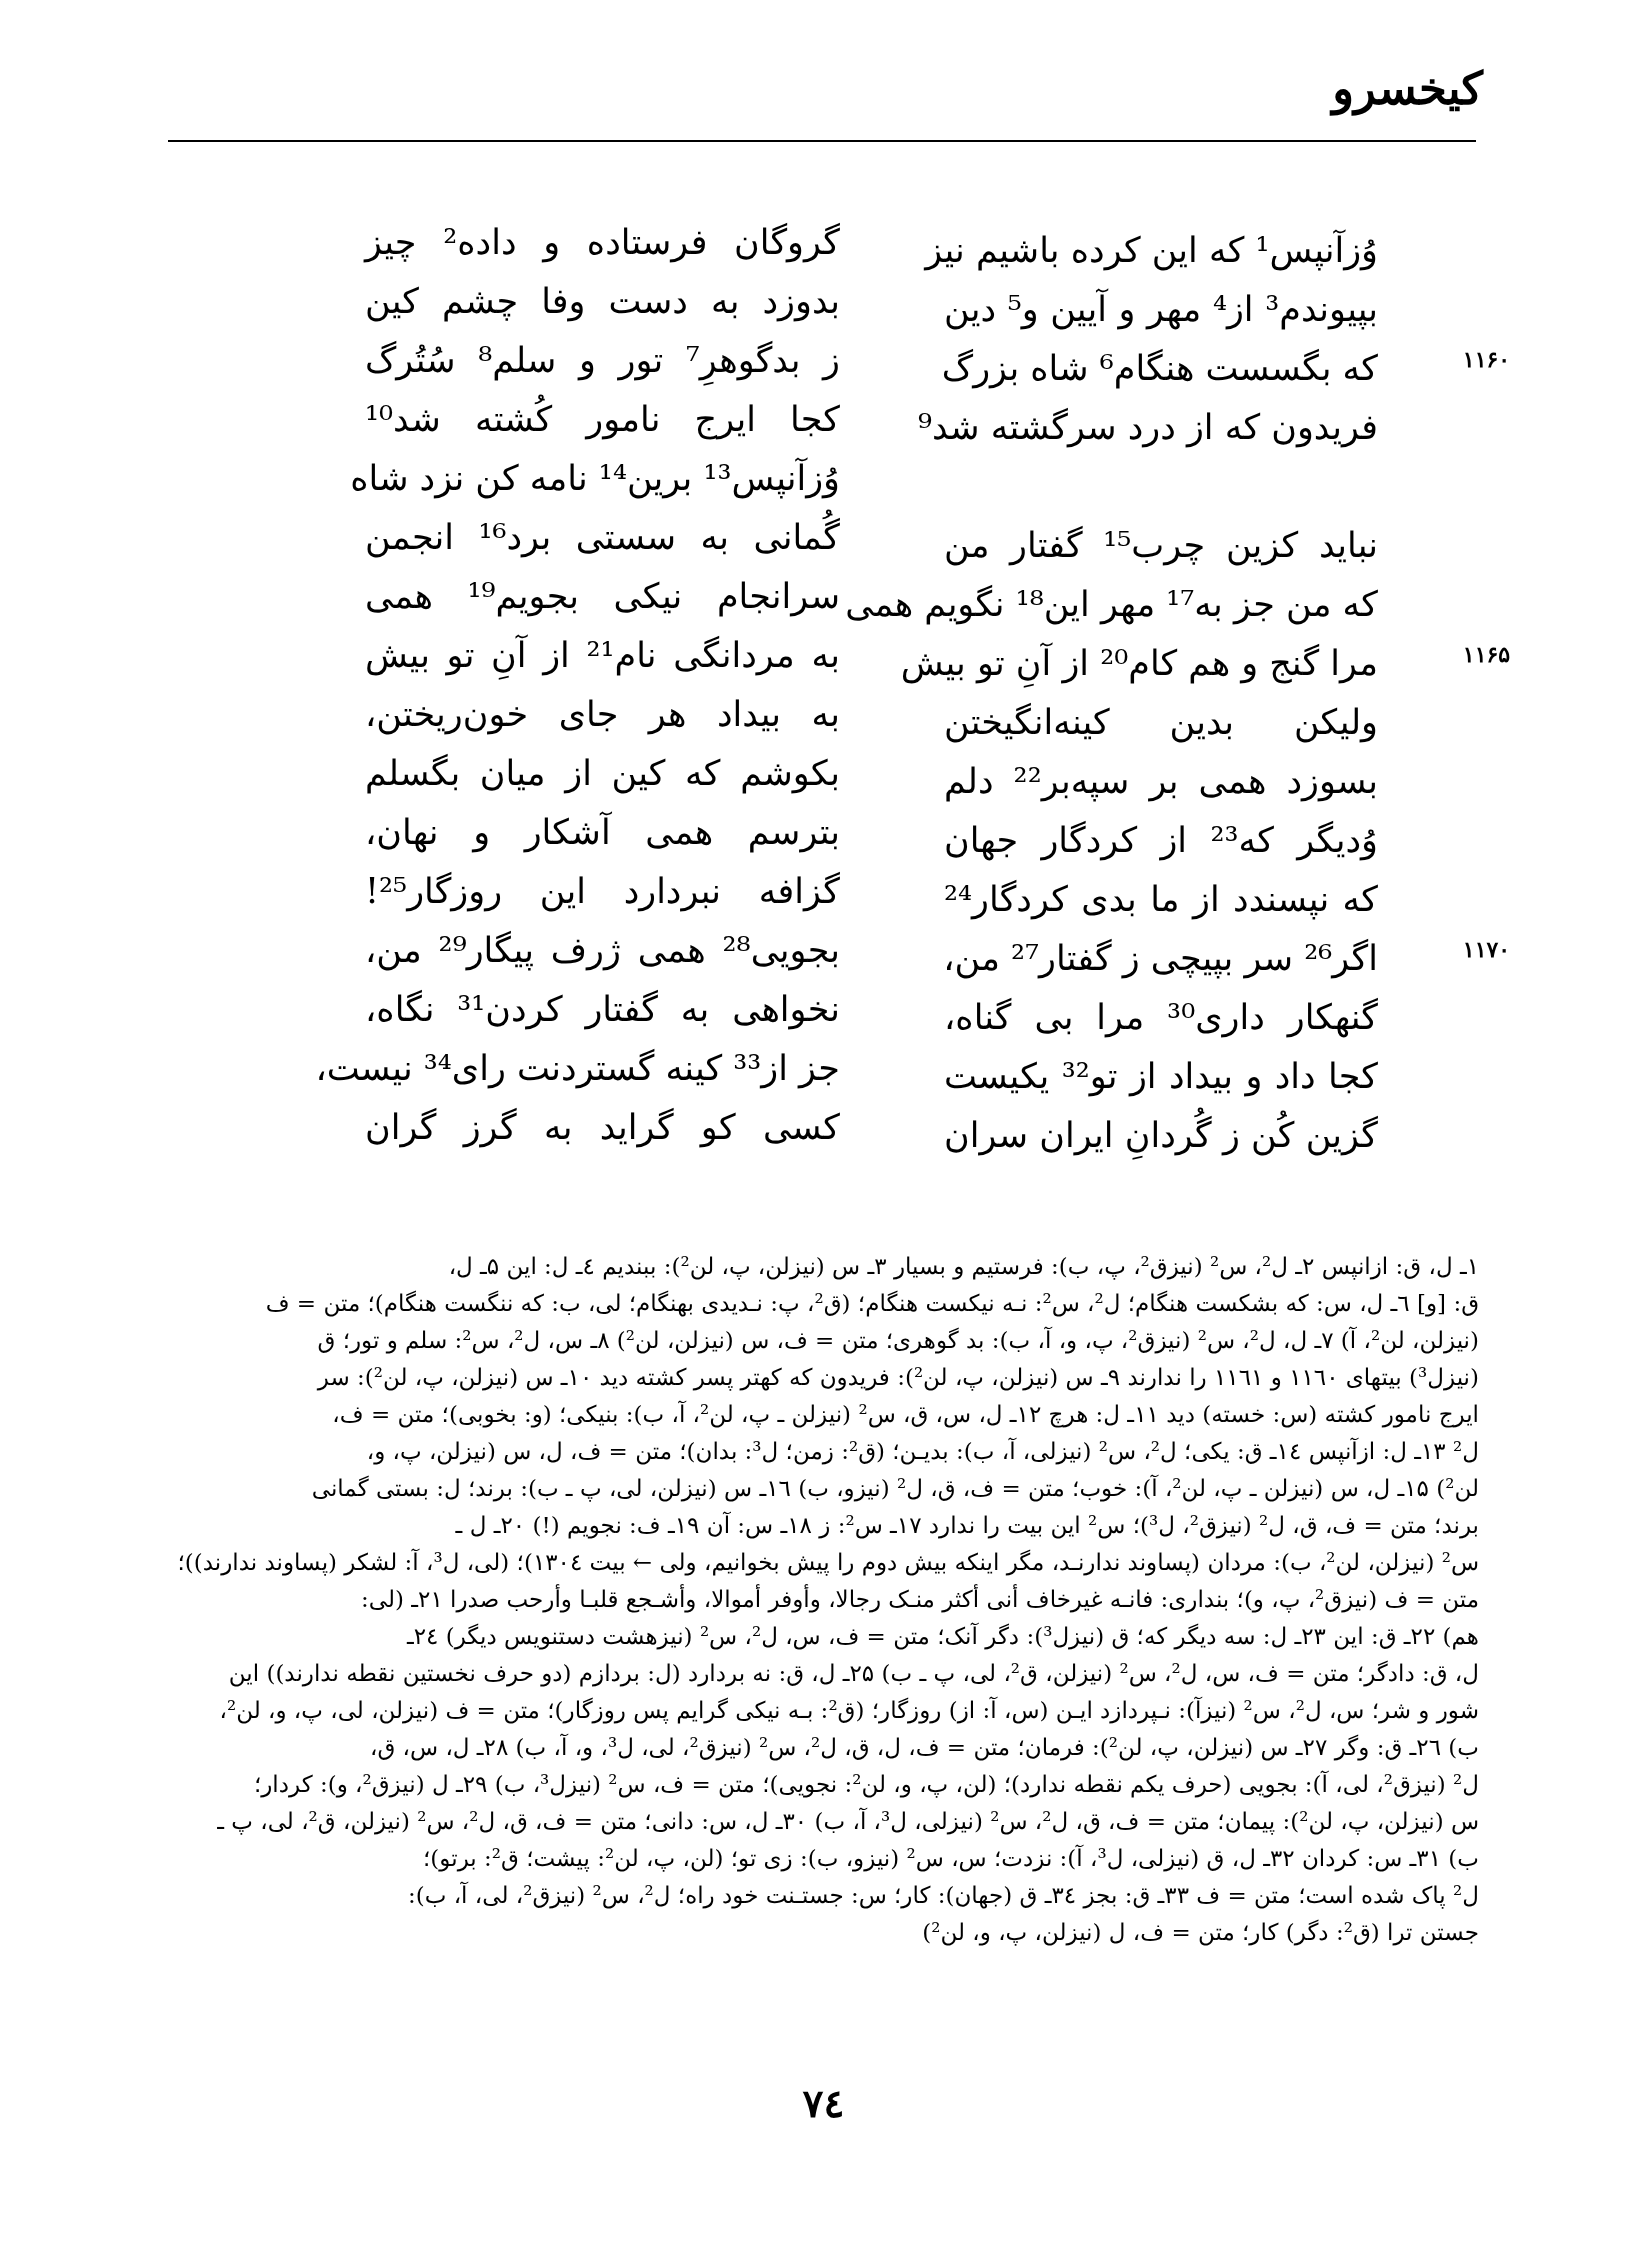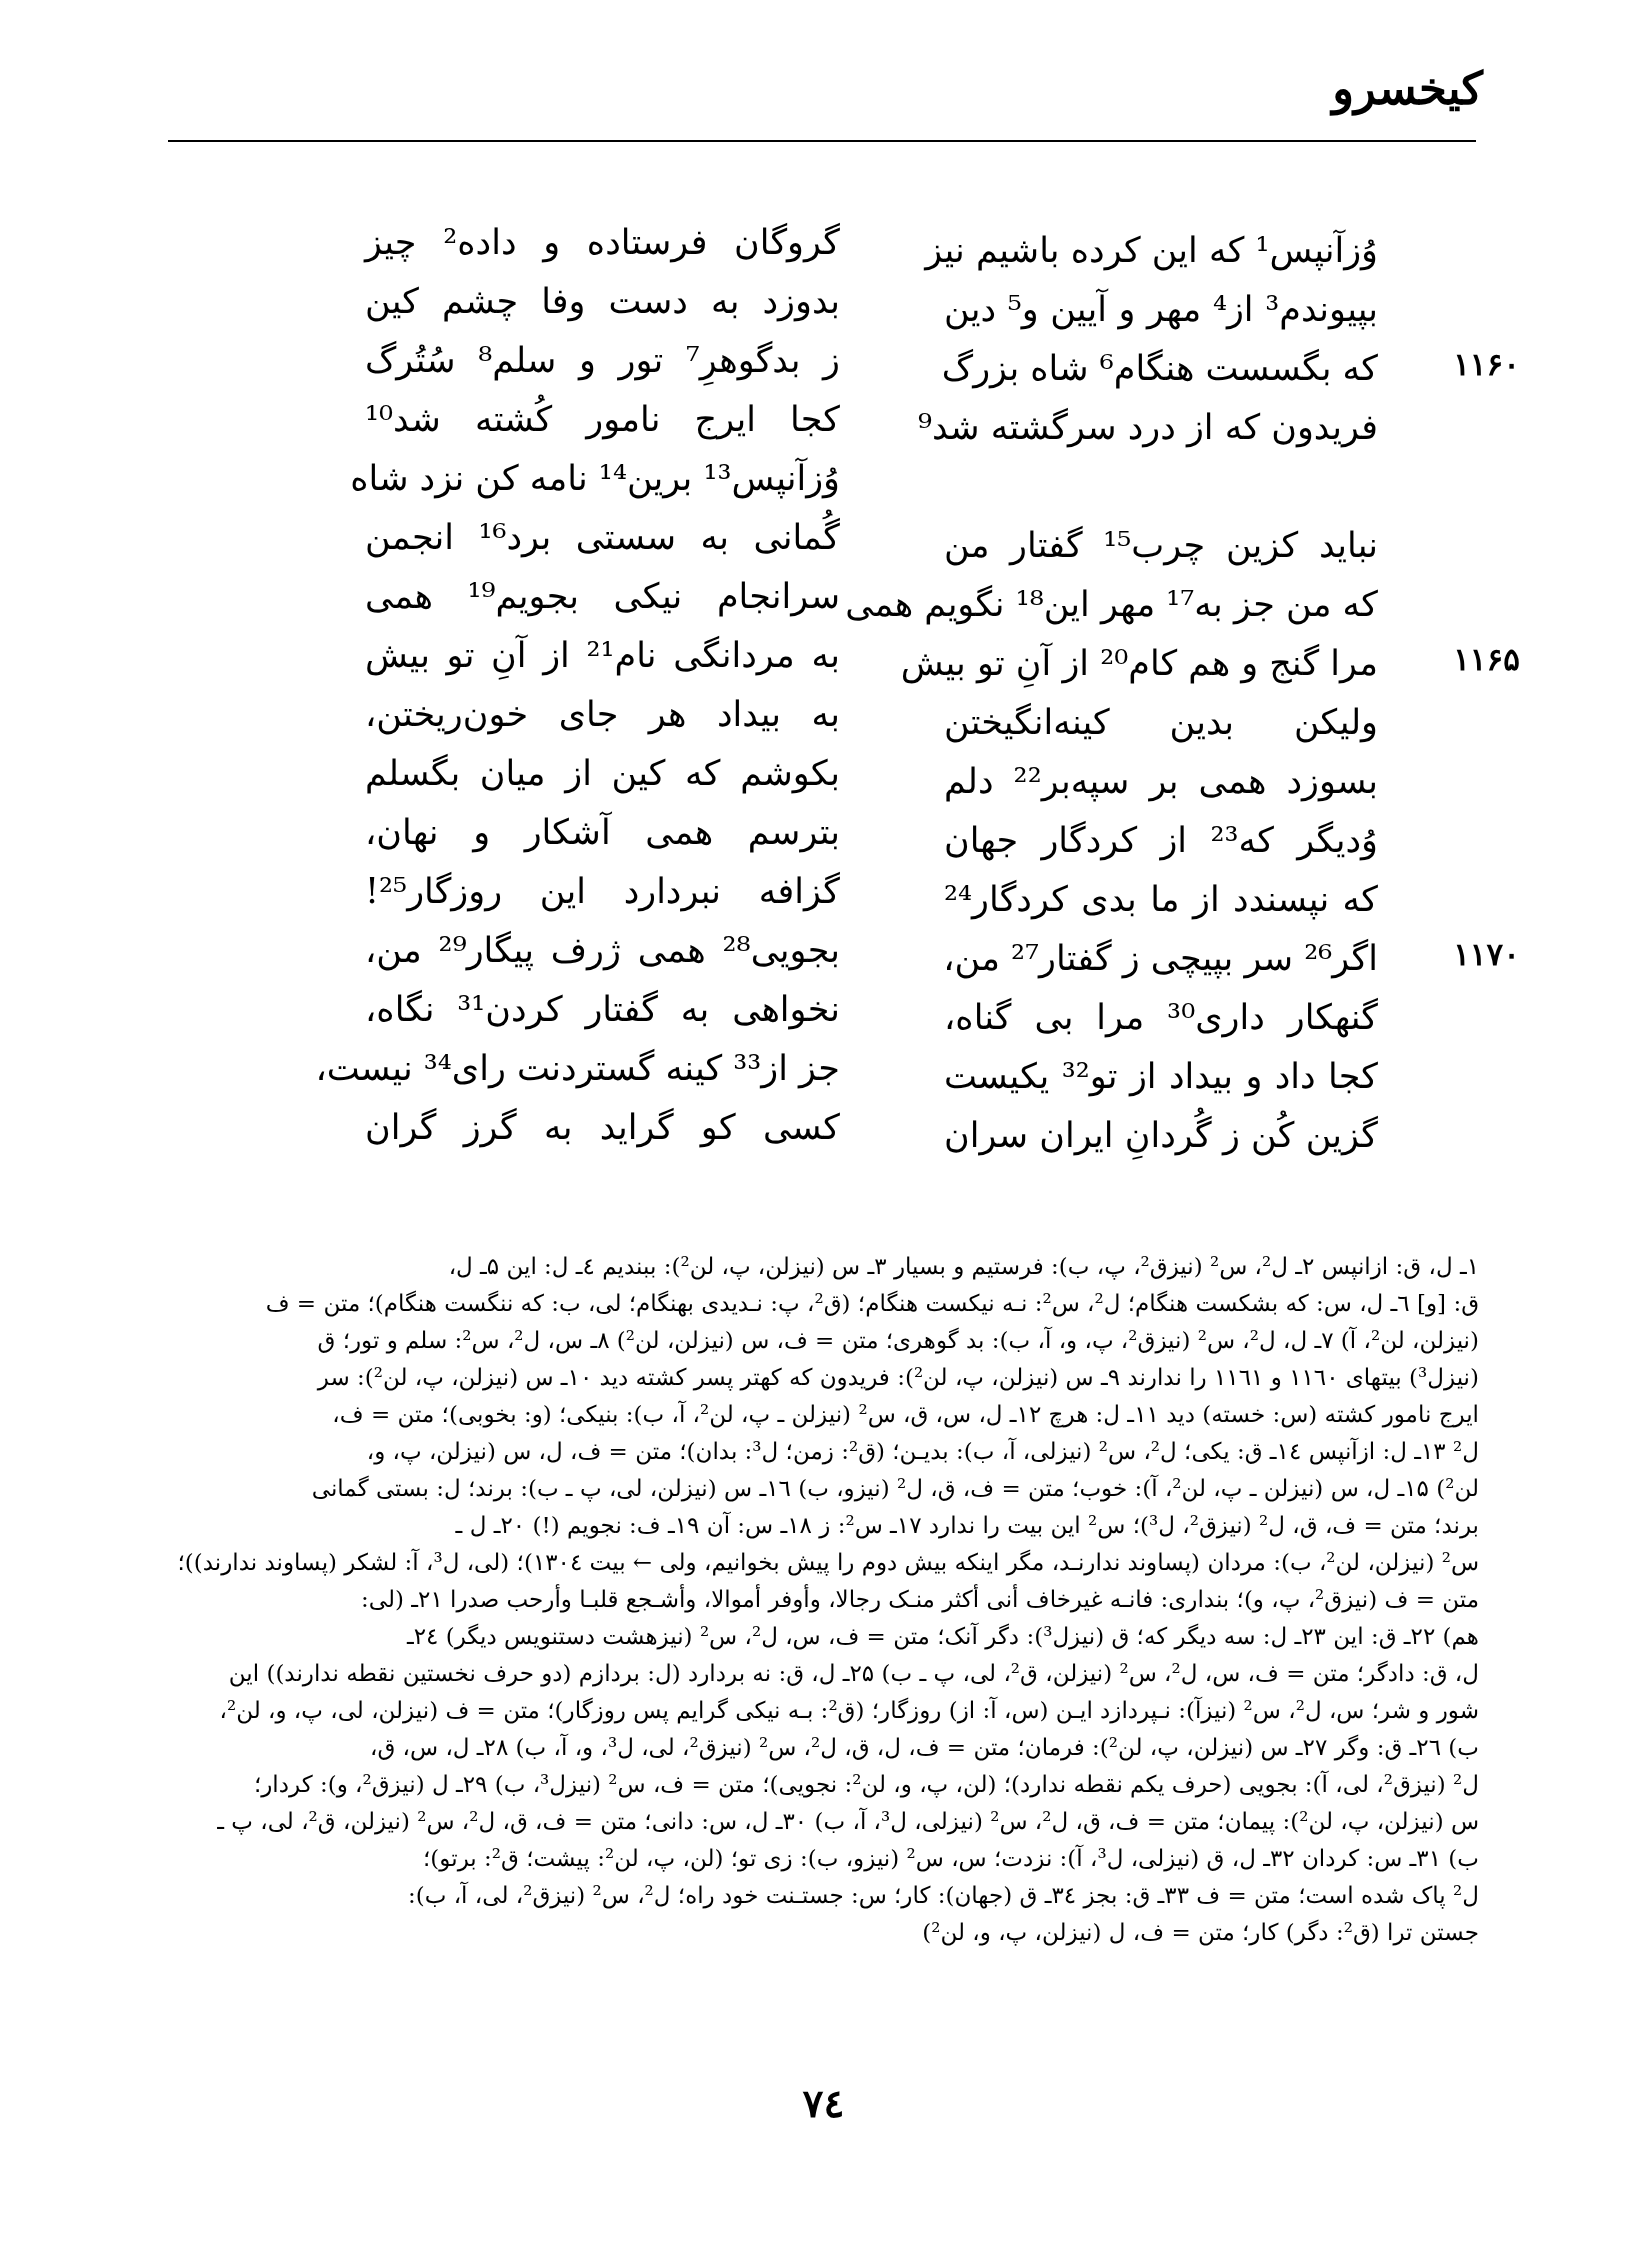--- a/index.html
+++ b/index.html
@@ -50,21 +50,21 @@
       height: 59px;
       display: flex;
       flex-direction: row;
       align-items: center;
     }
     .line-no {
       position: absolute;
       right: 0;
       width: 91px;
       text-align: center;
-      font-size: 31px;
+      font-size: 22px;
       font-weight: bold;
       top: 15.4px;
     }
     .hemistich {
       position: absolute;
       top: 7px;
       font-size: 35px;
       line-height: 1.3;
       white-space: nowrap;
       text-align: justify;

